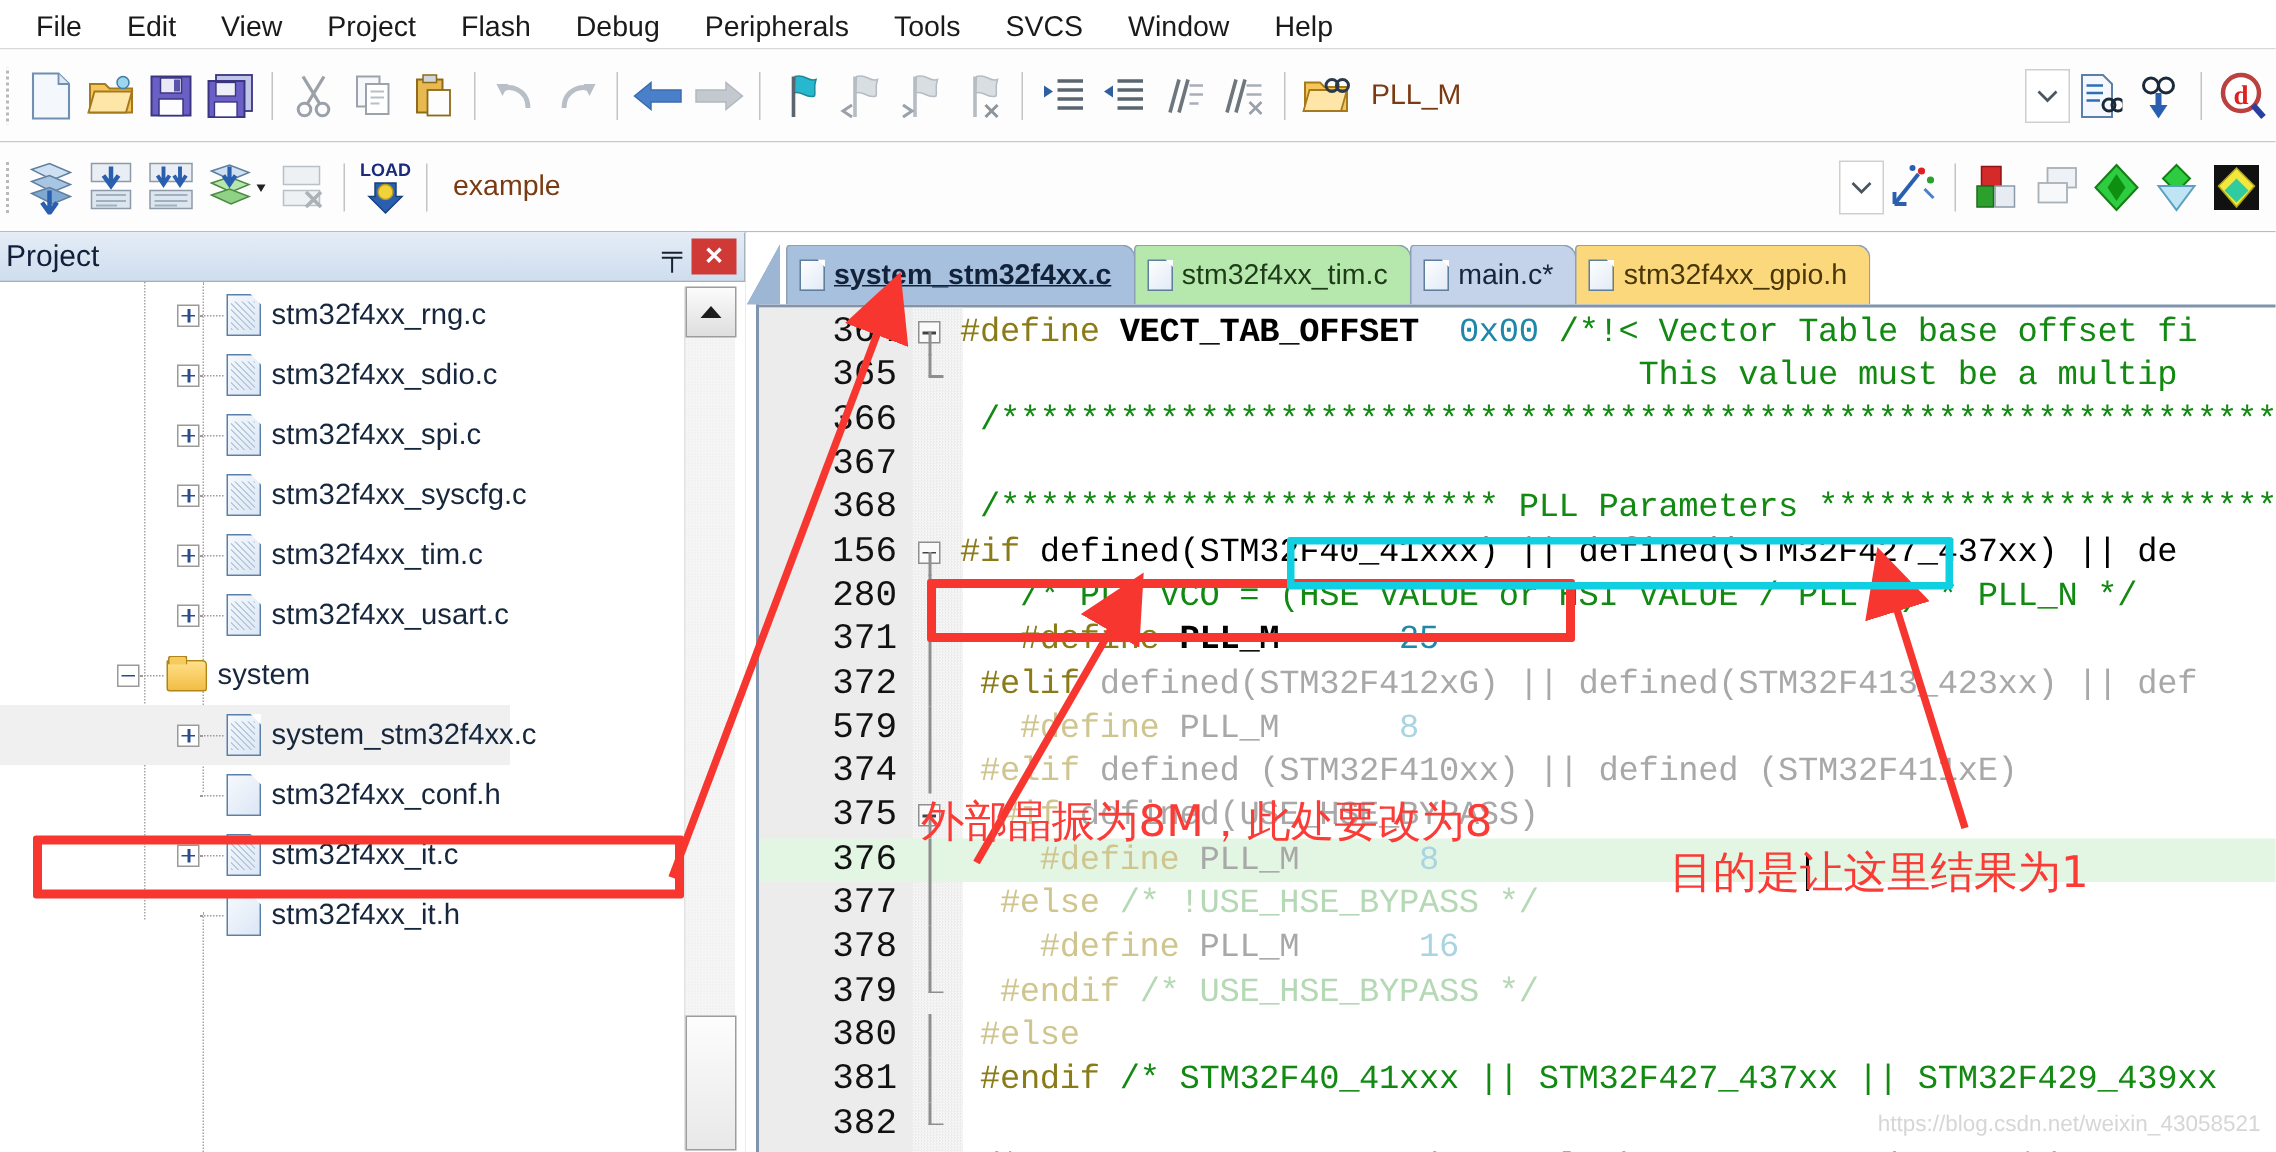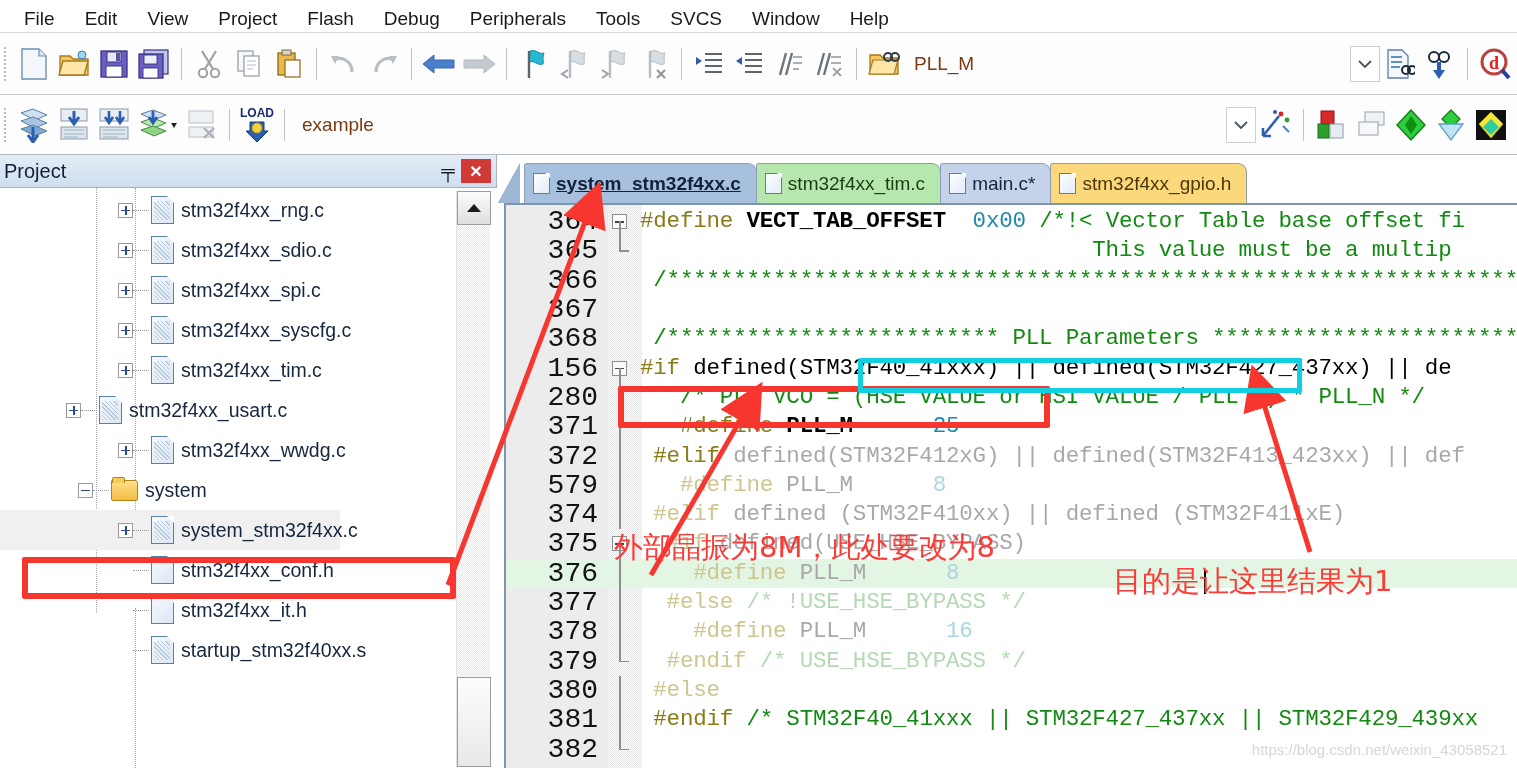--- a/index.html
+++ b/index.html
@@ -204,21 +204,21 @@
     position:absolute; left:102px; top:0; width:34px; height:100%;
     background-image:repeating-linear-gradient(45deg,#e6e6e6 0 1px,#fafafa 1px 2px);
     background-size:2px 2px;
   }
   .codeline {
     position:absolute; left:0; width:1013px; height:29.3px;
     display:flex; align-items:center;
   }
   .lnum {
     width:98px; text-align:right; padding-right:6px;
-    font-family:"Liberation Mono", monospace; font-size:28px; color:#121212;
+    font-family:"Liberation Mono", monospace; font-size:24px; color:#121212;
     letter-spacing:0px; flex:0 0 auto;
   }
   .foldcell { width:36px; flex:0 0 auto; position:relative; height:29px; }
   .foldbox {
     position:absolute; left:8px; top:7px; width:15px; height:15px;
     border:1px solid #8e8e8e; background:#fafafa;
   }
   .foldbox::before {
     content:""; position:absolute; left:2px; top:6px; width:9px; height:1.5px; background:#444;
   }
@@ -627,61 +627,55 @@
           <div class="dots"></div>
           <div class="ficon src"></div>
           <span class="tlabel">stm32f4xx_syscfg.c</span>
         </div>
         <div class="trow" style="padding-left: 118px; width: 340px;">
           <div class="expander plus"></div>
           <div class="dots"></div>
           <div class="ficon src"></div>
           <span class="tlabel">stm32f4xx_tim.c</span>
         </div>
-        <div class="trow" style="padding-left: 66px; width: 340px;">
+        <div class="trow" style="padding-left: 118px; width: 340px;">
           <div class="expander plus"></div>
           <div class="dots"></div>
           <div class="ficon src"></div>
           <span class="tlabel">stm32f4xx_usart.c</span>
         </div>
+        <div class="trow" style="padding-left: 78px; width: 380px;">
+          <div class="expander"></div>
+          <div class="dots"></div>
+          <div class="foldericon"></div>
+          <span class="tlabel">system</span>
+        </div>
+        <div class="trow tsel" style="padding-left: 118px; width: 340px;">
+          <div class="expander plus"></div>
+          <div class="dots"></div>
+          <div class="ficon src"></div>
+          <span class="tlabel">system_stm32f4xx.c</span>
+        </div>
+        <div class="trow" style="padding-left: 118px; width: 340px;">
+          <div class="spacer-exp"></div>
+          <div class="dots"></div>
+          <div class="ficon"></div>
+          <span class="tlabel">stm32f4xx_conf.h</span>
+        </div>
         <div class="trow" style="padding-left: 118px; width: 340px;">
           <div class="expander plus"></div>
           <div class="dots"></div>
           <div class="ficon src"></div>
-          <span class="tlabel">stm32f4xx_wwdg.c</span>
-        </div>
-        <div class="trow" style="padding-left: 78px; width: 380px;">
-          <div class="expander"></div>
-          <div class="dots"></div>
-          <div class="foldericon"></div>
-          <span class="tlabel">system</span>
-        </div>
-        <div class="trow tsel" style="padding-left: 118px; width: 340px;">
-          <div class="expander plus"></div>
-          <div class="dots"></div>
-          <div class="ficon src"></div>
-          <span class="tlabel">system_stm32f4xx.c</span>
+          <span class="tlabel">stm32f4xx_it.c</span>
         </div>
         <div class="trow" style="padding-left: 118px; width: 340px;">
           <div class="spacer-exp"></div>
           <div class="dots"></div>
           <div class="ficon"></div>
-          <span class="tlabel">stm32f4xx_conf.h</span>
-        </div>
-        <div class="trow" style="padding-left: 118px; width: 340px;">
-          <div class="spacer-exp"></div>
-          <div class="dots"></div>
-          <div class="ficon"></div>
           <span class="tlabel">stm32f4xx_it.h</span>
-        </div>
-        <div class="trow" style="padding-left: 118px; width: 340px;">
-          <div class="spacer-exp"></div>
-          <div class="dots"></div>
-          <div class="ficon src"></div>
-          <span class="tlabel">startup_stm32f40xx.s</span>
         </div>
       </div>
   </div>
 
   <div id="tree-scroll">
     <div class="sb-btn sb-up">
       <div class="arrow-up"></div>
     </div>
     <div class="sb-thumb"></div>
   </div>

